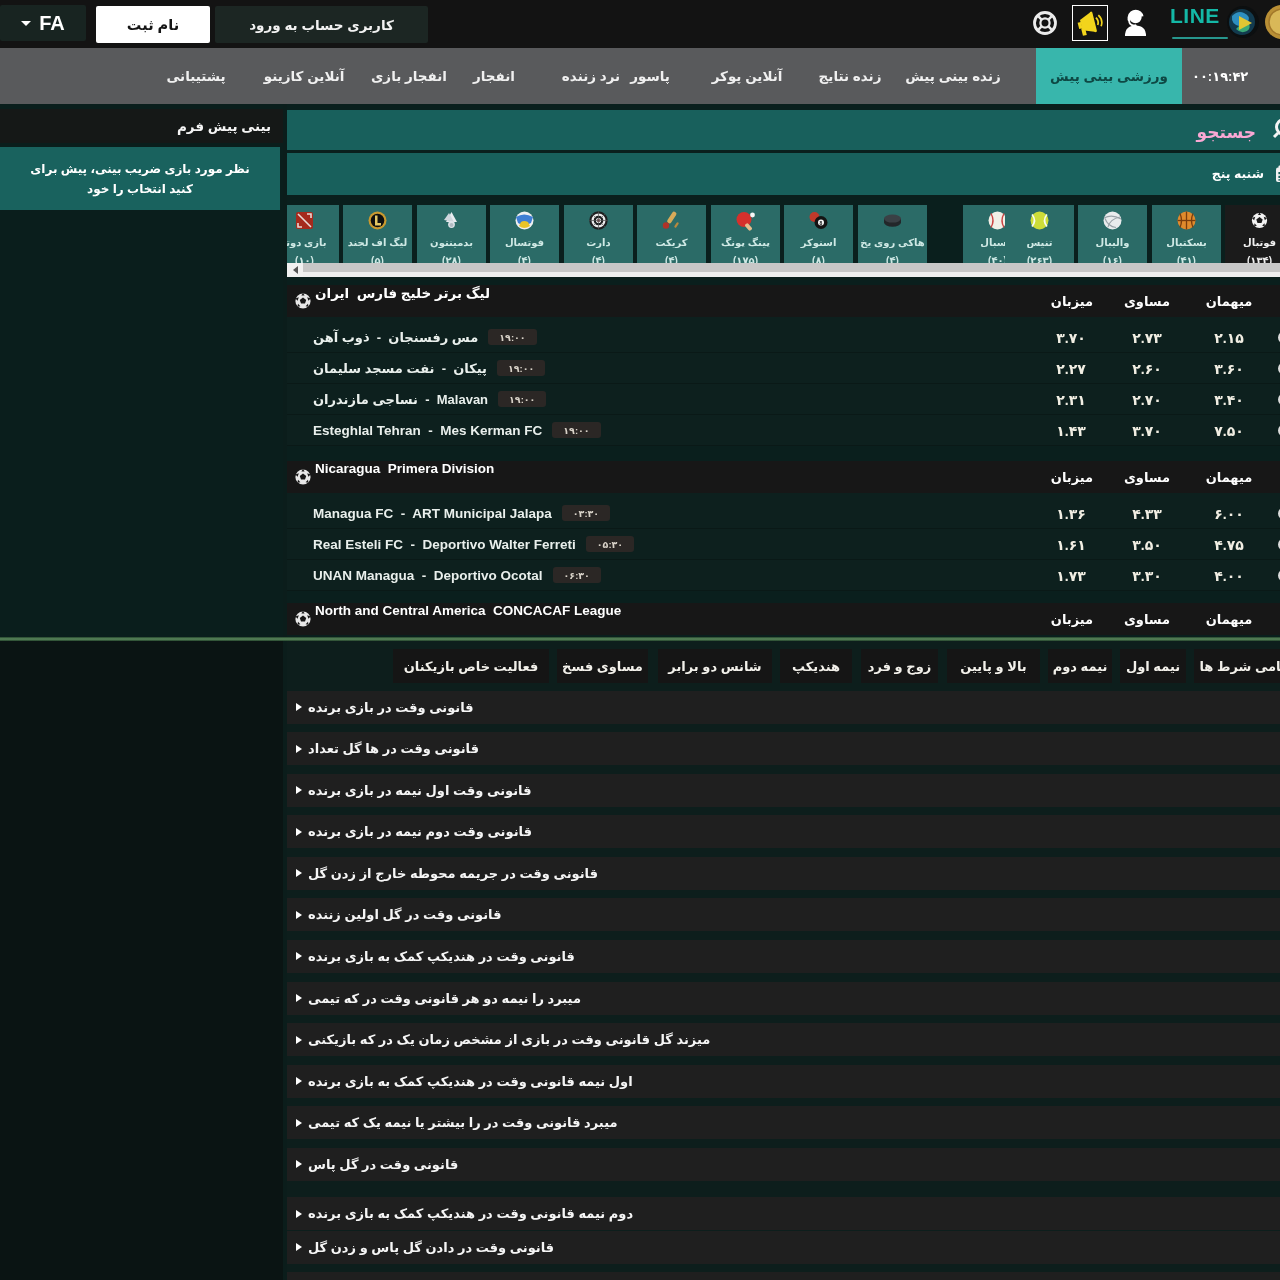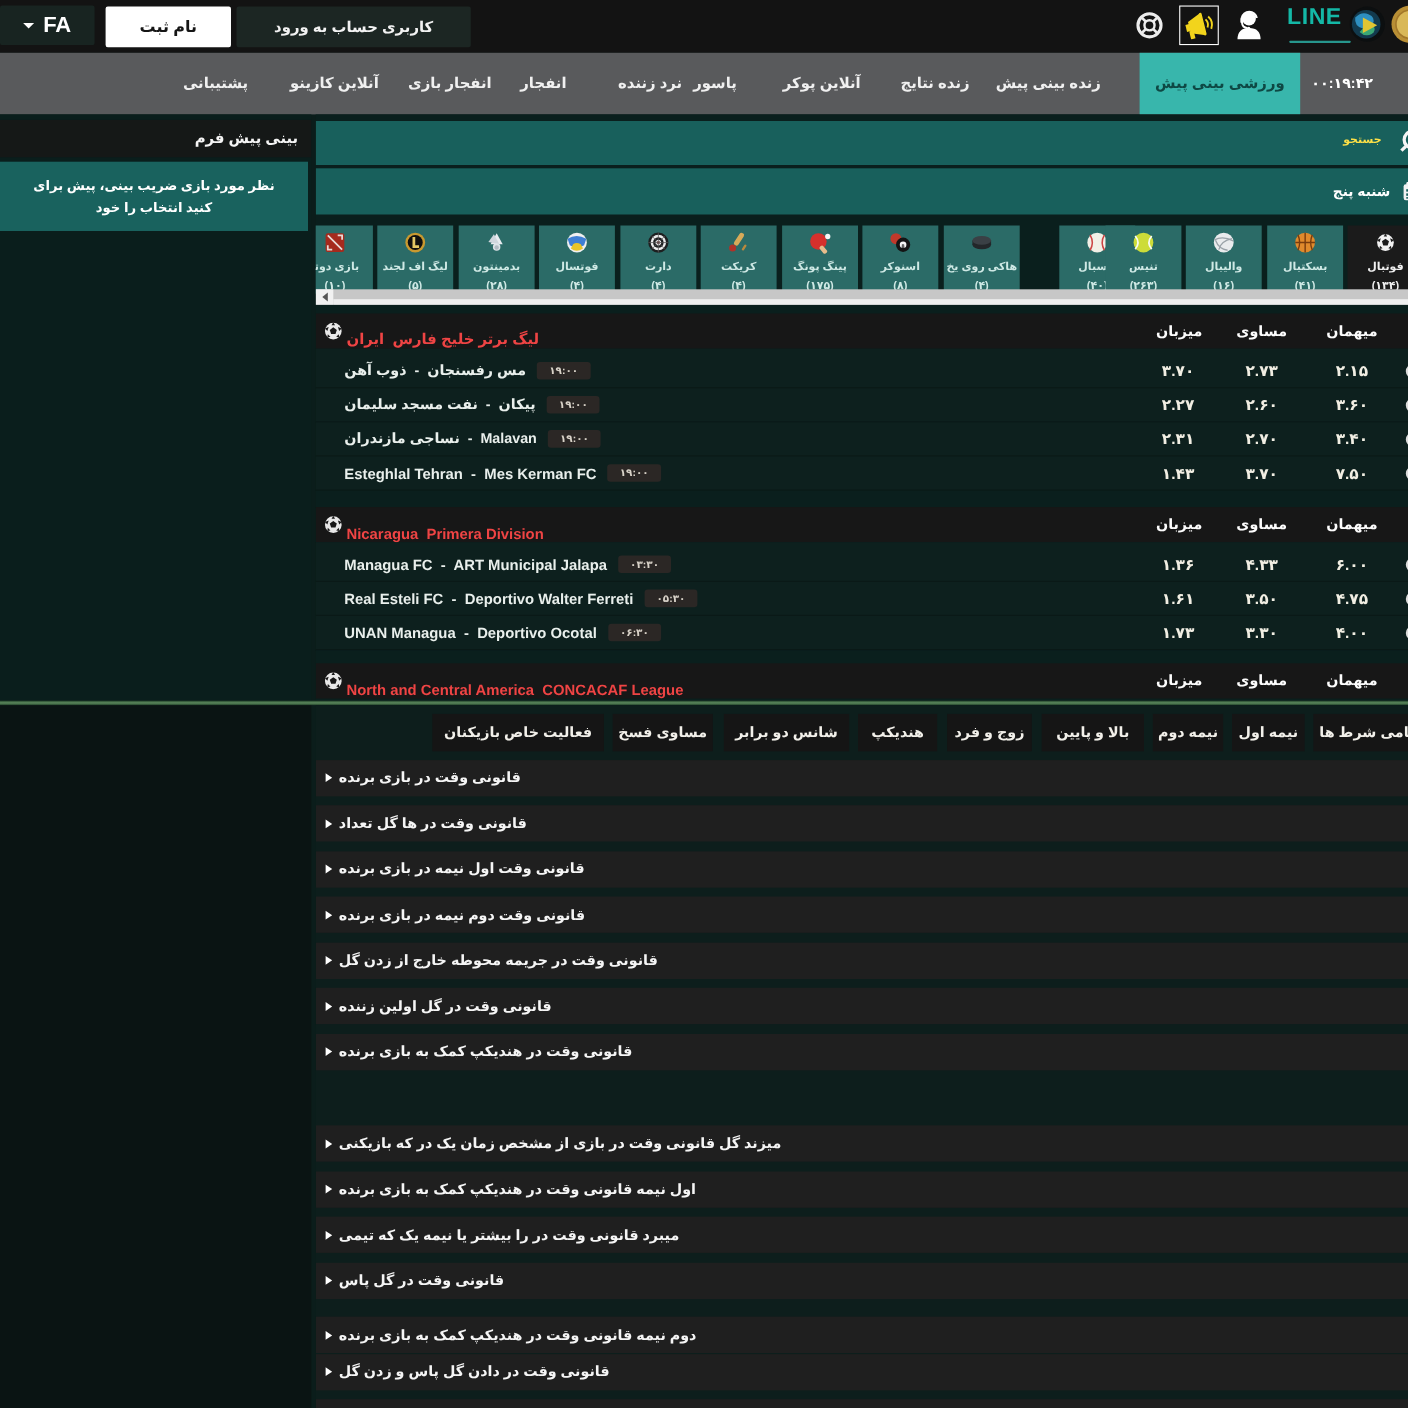--- a/index.html
+++ b/index.html
@@ -19,37 +19,37 @@
 #clock{left:1192px;top:48px;width:66px;height:56px;color:#fff;font-size:13px;font-weight:bold;display:flex;align-items:center;}
 
 #side-up{left:0;top:104px;width:283px;height:533px;background:#0a1e1c;}
 #side-hdr{left:0;top:109px;width:283px;height:34px;background:#151817;color:#f5f5f5;font-weight:bold;font-size:13.5px;display:flex;align-items:center;justify-content:flex-end;padding-right:12px;}
 #side-box{left:0;top:147px;width:280px;height:63px;background:#19625e;color:#fff;font-weight:bold;font-size:12px;text-align:center;display:flex;flex-direction:column;align-items:center;justify-content:center;line-height:20px;}
 #side-low{left:0;top:641px;width:283px;height:639px;background:#0a1413;}
 
 #main-up{left:287px;top:104px;width:993px;height:533px;background:#0a1f1d;overflow:hidden;}
 .trow{position:absolute;left:0;width:993px;background:#18605c;}
 #search{top:6px;height:40px;}
-#search .ph{position:absolute;right:24px;top:12px;color:#fde047;font-size:10px;font-weight:bold;}
+#search .ph{position:absolute;right:24px;top:12px;color:#f9a8d4;font-size:17px;font-weight:bold;}
 #date{top:49px;height:42px;color:#fff;font-weight:bold;font-size:13px;}
 #date .dtx{position:absolute;right:16px;top:13px;font-size:12.5px;}
 
 .tile{position:absolute;top:101px;width:69px;height:62px;background:#2b6b67;color:#cfe9e5;}
 .tile .lbl{position:absolute;top:32px;left:0;width:69px;text-align:center;font-size:10px;font-weight:bold;white-space:nowrap;overflow:hidden;}
 .tile .cnt{position:absolute;top:50px;left:0;width:69px;text-align:center;font-size:10px;font-weight:bold;}
 .tile .ticon{position:absolute;top:5px;left:24px;width:21px;height:21px;}
 .tile.sel{background:#1b1b1b;color:#f0f0f0;}
 
 #sbar{left:0px;top:159px;width:993px;height:14px;background:#c7c7c7;}
 #sbtn{position:absolute;left:0;top:0;width:16px;height:14px;background:#f1f1f1;display:flex;align-items:center;justify-content:center;}
 #sbtn .tri{width:0;height:0;border-top:4px solid transparent;border-bottom:4px solid transparent;border-right:5px solid #555;}
 #sbar .wh{position:absolute;left:16px;top:9px;width:977px;height:5px;background:#efefef;}
 
 .lhdr{position:absolute;left:0;width:993px;height:32px;background:#171717;color:#fdfdfd;}
-.lhdr .ttl{position:absolute;left:28px;top:0;height:32px;display:flex;align-items:flex-end;font-weight:bold;font-size:13.5px;color:#ef4444;white-space:pre;}
+.lhdr .ttl{position:absolute;left:28px;top:0;height:32px;display:flex;align-items:flex-start;font-weight:bold;font-size:13.5px;color:#ffffff;white-space:pre;}
 .lhdr .bicon{position:absolute;left:8px;top:8px;width:16px;height:16px;}
 .colh{position:absolute;top:0;height:32px;display:flex;align-items:center;font-weight:bold;font-size:13px;transform:translateX(-50%);}
 .lbody{position:absolute;left:0;width:993px;background:#0d201e;}
 .mrow{position:absolute;left:0;width:993px;height:31px;border-bottom:1px solid #0a1917;display:flex;align-items:center;}
 .mrow .tnm{margin-left:26px;color:#e9efec;font-weight:bold;font-size:13px;white-space:pre;}
 .mrow .tnm.lat{font-size:13.5px;}
 .mrow .bdg{margin-left:10px;background:#2b2725;color:#d8d2c8;font-weight:bold;font-size:9.5px;padding:2.5px 11px;border-radius:3px;}
 .odd{position:absolute;top:0;height:31px;display:flex;align-items:center;color:#f1eee3;font-weight:bold;font-size:14px;transform:translateX(-50%);}
 .cutc{position:absolute;right:-11px;top:9px;width:13px;height:13px;border:2.5px solid #dcdcdc;border-radius:50%;}
 
@@ -495,20 +495,24 @@
         <span class="t">قانونی وقت در جریمه محوطه خارج از زدن گل</span>
       </div>
       <div class="mkt" style="top:257.4px;">
         <span class="tri"></span>
         <span class="t">قانونی وقت در گل اولین زننده</span>
       </div>
       <div class="mkt" style="top:298.9px;">
         <span class="tri"></span>
         <span class="t">قانونی وقت در هندیکپ کمک به بازی برنده</span>
       </div>
+      <div class="mkt" style="top:340.5px;">
+        <span class="tri"></span>
+        <span class="t">میبرد را نیمه دو هر قانونی وقت در که تیمی</span>
+      </div>
       <div class="mkt" style="top:382.0px;">
         <span class="tri"></span>
         <span class="t">میزند گل قانونی وقت در بازی از مشخص زمان یک در که بازیکنی</span>
       </div>
       <div class="mkt" style="top:423.6px;">
         <span class="tri"></span>
         <span class="t">اول نیمه قانونی وقت در هندیکپ کمک به بازی برنده</span>
       </div>
       <div class="mkt" style="top:465.1px;">
         <span class="tri"></span>

